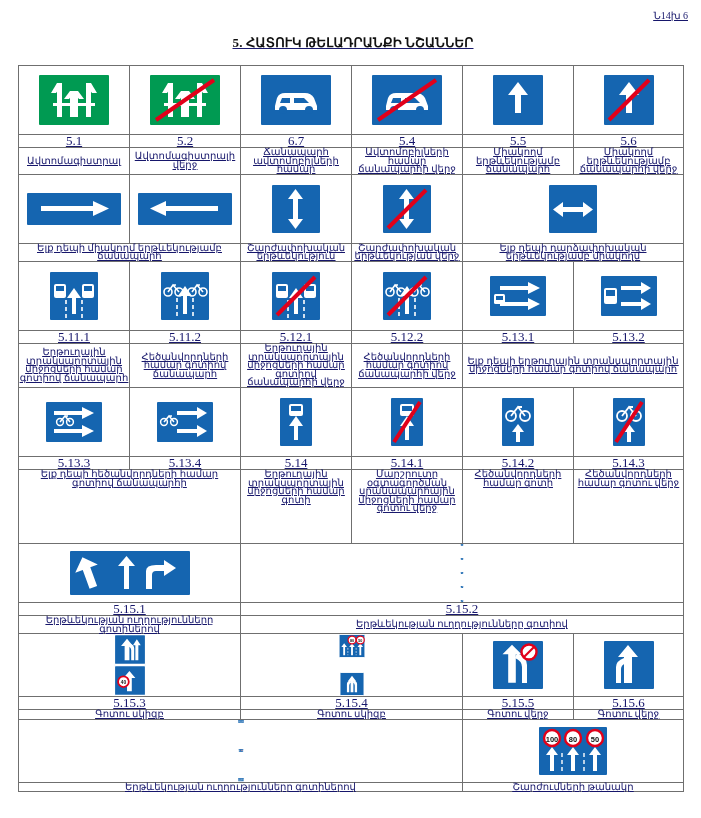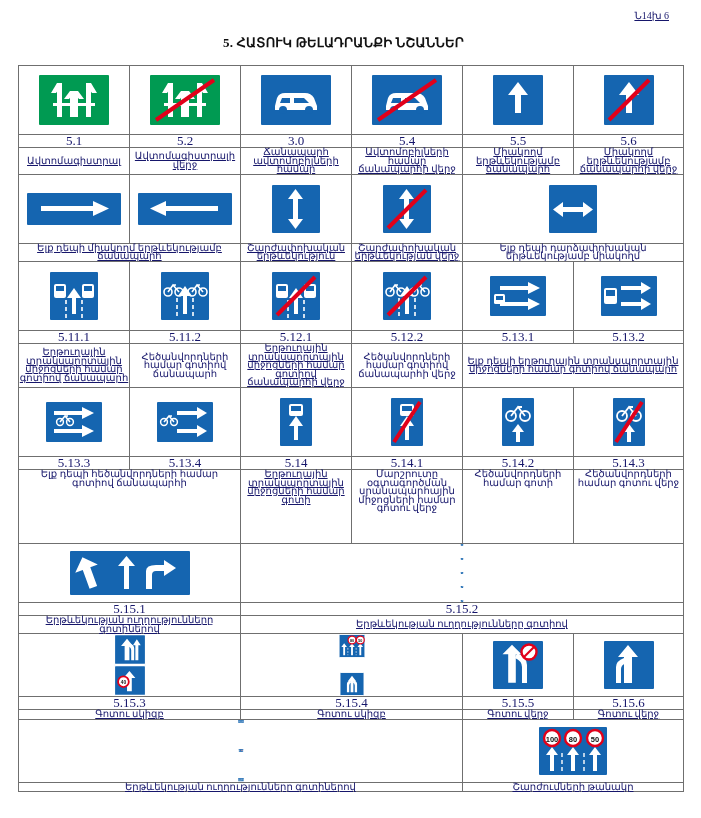--- a/index.html
+++ b/index.html
@@ -4,21 +4,21 @@
 <style>
   * { box-sizing: border-box; }
   html, body { margin:0; padding:0; }
   body {
     width: 701px; height: 818px;
     background: #ffffff;
     font-family: "Liberation Serif", serif;
     color: #1a1a6e;
     position: relative;
   }
-  .page { padding: 10px 32px 0 18px; }
+  .page { padding: 10px 13px 0 18px; text-decoration: underline; }
   .annex {
     text-align: right;
     font-size: 10px;
     color: #16166b;
     text-decoration: underline;
     margin-bottom: 14px;
   }
   .doc-title {
     text-align: center;
     font-size: 13px;
@@ -156,21 +156,21 @@
               <path d="M27 9 L37 22 L17 22 Z"></path>
             </g>
             <line x1="7" y1="47" x2="47" y2="7" stroke="#e1001a" stroke-width="4"></line>
           </svg>
         </div>
       </td>
     </tr>
     <tr>
       <td class="num">5.1</td>
       <td class="num">5.2</td>
-      <td class="num">3.0</td>
+      <td class="num">6.7</td>
       <td class="num">5.4</td>
       <td class="num">5.5</td>
       <td class="num">5.6</td>
     </tr>
     <tr>
       <td class="cap">Ավտոմագիստրալ</td>
       <td class="cap">Ավտոմագիստրալի վերջ</td>
       <td class="cap">Ճանապարհ ավտոմոբիլների համար</td>
       <td class="cap">Ավտոմոբիլների համար ճանապարհի վերջ</td>
       <td class="cap">Միակողմ երթևեկությամբ ճանապարհ</td>

